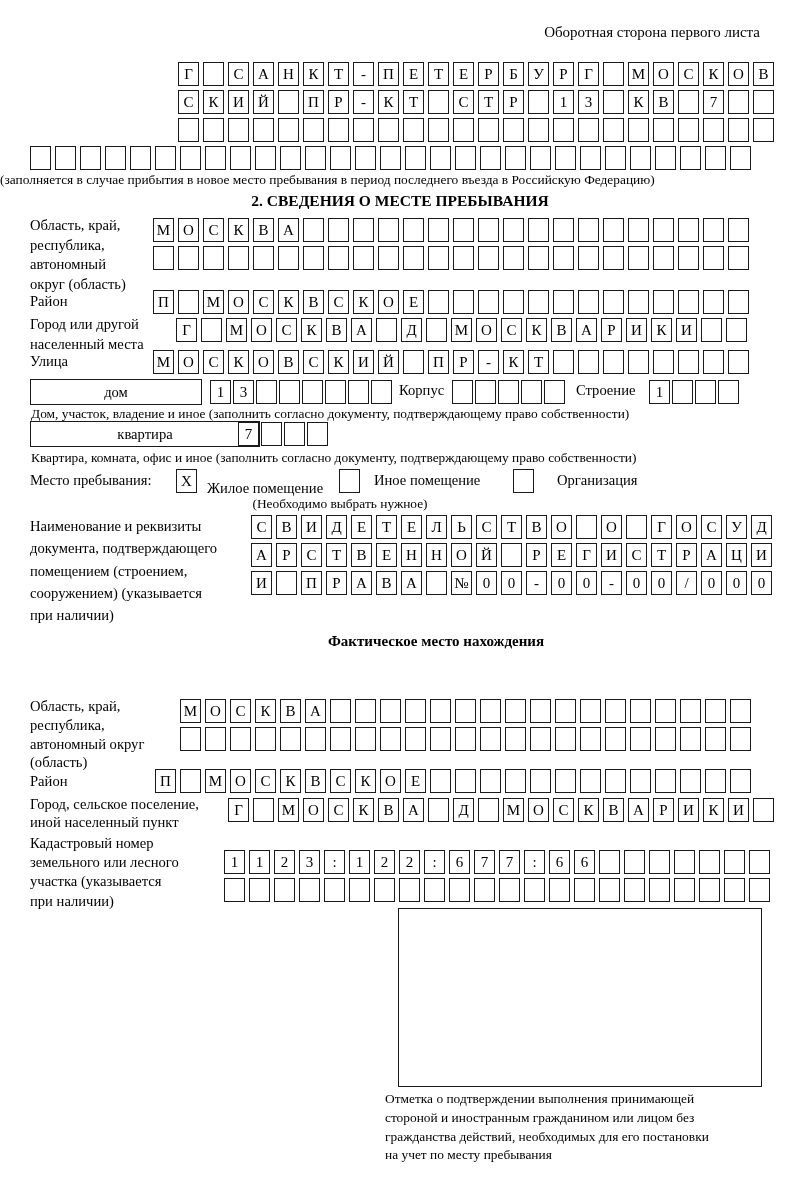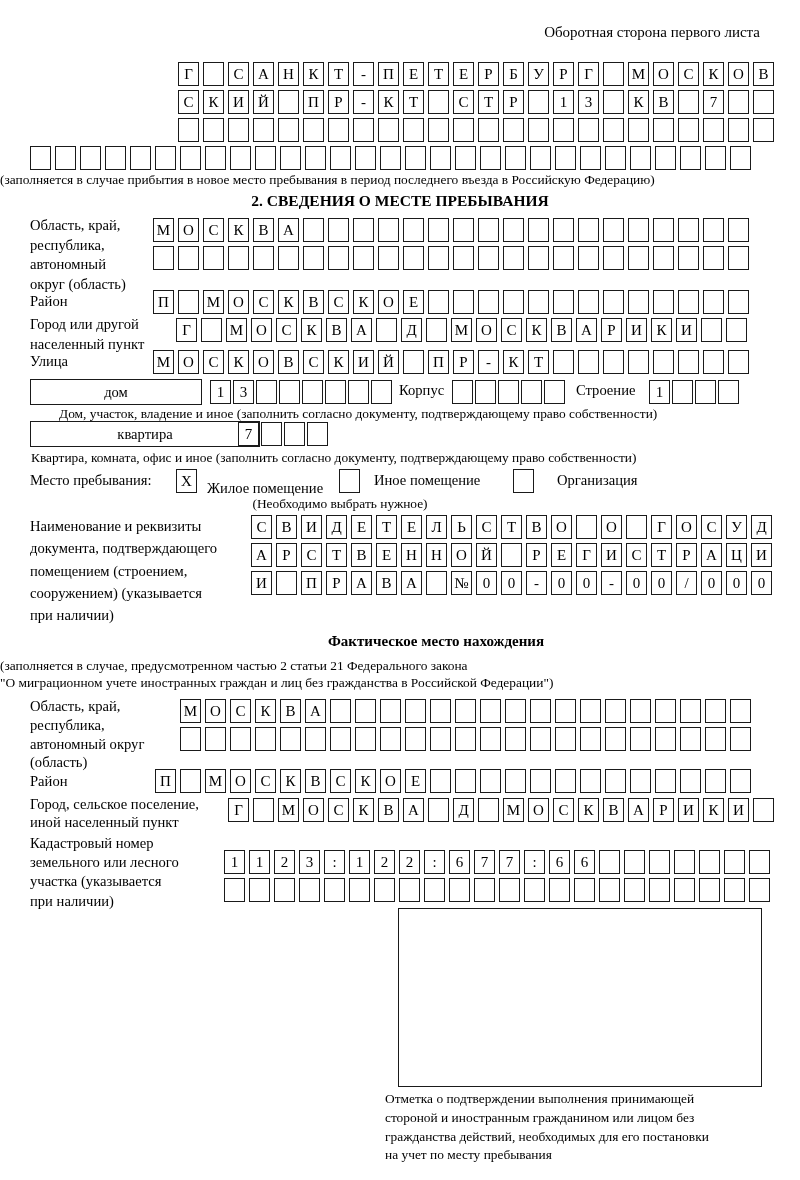--- a/index.html
+++ b/index.html
@@ -41,21 +41,21 @@
   #city2-label{left:30px;top:315px;line-height:19.6px;}
   #city2-row{left:176px;top:318px;}
   #street-label{left:30px;top:353px;}
   #street-row{left:153px;top:350px;}
   #house-type{left:30px;top:379px;width:172px;}
   #house-num{left:210px;top:380px;}
   #korpus-label{left:399px;top:382px;}
   #korpus-row{left:452px;top:380px;}
   #stroenie-label{left:576px;top:382px;}
   #stroenie-row{left:649px;top:380px;}
-  #house-note{left:31px;top:406px;margin-left:28px;}
+  #house-note{left:31px;top:406px;}
   #apt-type{left:30px;top:421px;width:230px;}
   #apt-num{left:238px;top:422px;}
   #apt-note{left:31px;top:450px;}
   #stay-label{left:30px;top:472px;}
   #stay-box-0{left:176px;top:469px;}
   #stay-opt-0{left:207px;top:472px;margin-top:8px;}
   #stay-box-1{left:339px;top:469px;}
   #stay-opt-1{left:374px;top:472px;}
   #stay-box-2{left:513px;top:469px;}
   #stay-opt-2{left:557px;top:472px;}
@@ -283,21 +283,21 @@
       <span class="cbox"></span>
       <span class="cbox"></span>
       <span class="cbox"></span>
       <span class="cbox"></span>
       <span class="cbox"></span>
       <span class="cbox"></span>
     </div>
 
   <div id="city2-label" class="lbl">
       <div>Город или другой</div>
-      <div>населенный пункт</div>
+      <div>населенный места</div>
     </div>
   <div id="city2-row" class="boxrow">
       <span class="cbox">Г</span>
       <span class="cbox"></span>
       <span class="cbox">М</span>
       <span class="cbox">О</span>
       <span class="cbox">С</span>
       <span class="cbox">К</span>
       <span class="cbox">В</span>
       <span class="cbox">А</span>
@@ -463,24 +463,20 @@
       <span class="cbox">-</span>
       <span class="cbox">0</span>
       <span class="cbox">0</span>
       <span class="cbox">/</span>
       <span class="cbox">0</span>
       <span class="cbox">0</span>
       <span class="cbox">0</span>
     </div>
 
   <div id="fact-title" class="heading">Фактическое место нахождения</div>
-  <div id="fact-note" class="note center">
-      <div>(заполняется в случае, предусмотренном частью 2 статьи 21 Федерального закона</div>
-      <div>"О миграционном учете иностранных граждан и лиц без гражданства в Российской Федерации")</div>
-    </div>
 
   <div id="reg3-label" class="lbl">
       <div>Область, край,</div>
       <div>республика,</div>
       <div>автономный округ</div>
       <div>(область)</div>
     </div>
   <div id="reg3-r1" class="boxrow">
       <span class="cbox">М</span>
       <span class="cbox">О</span>

